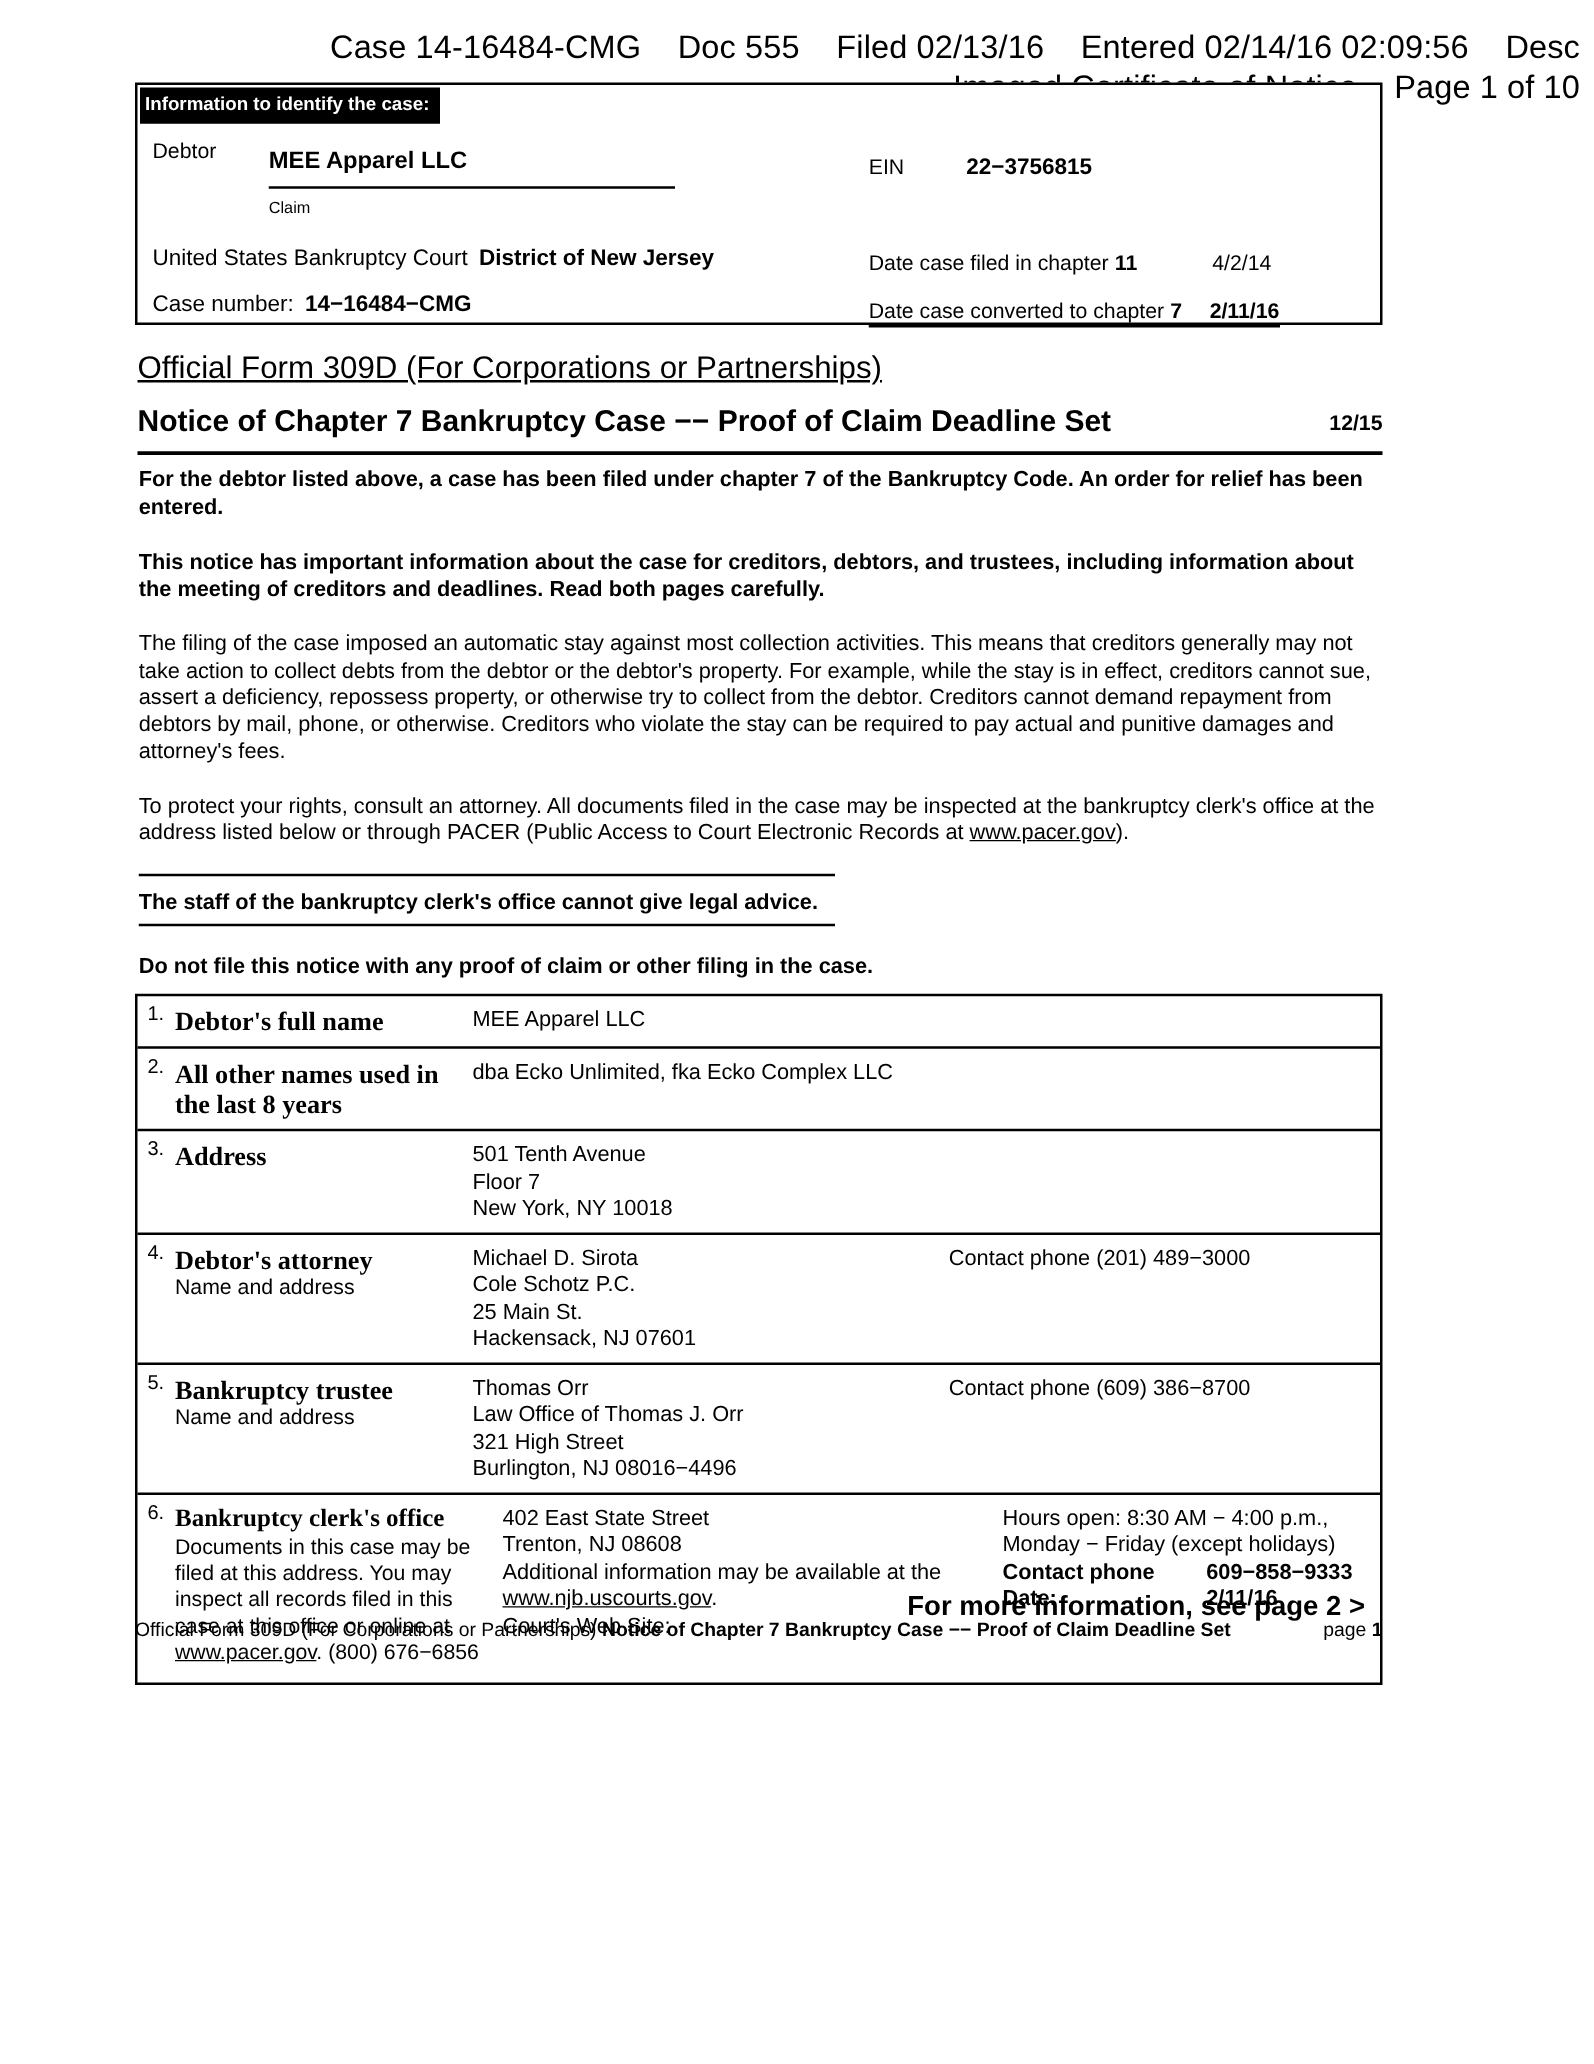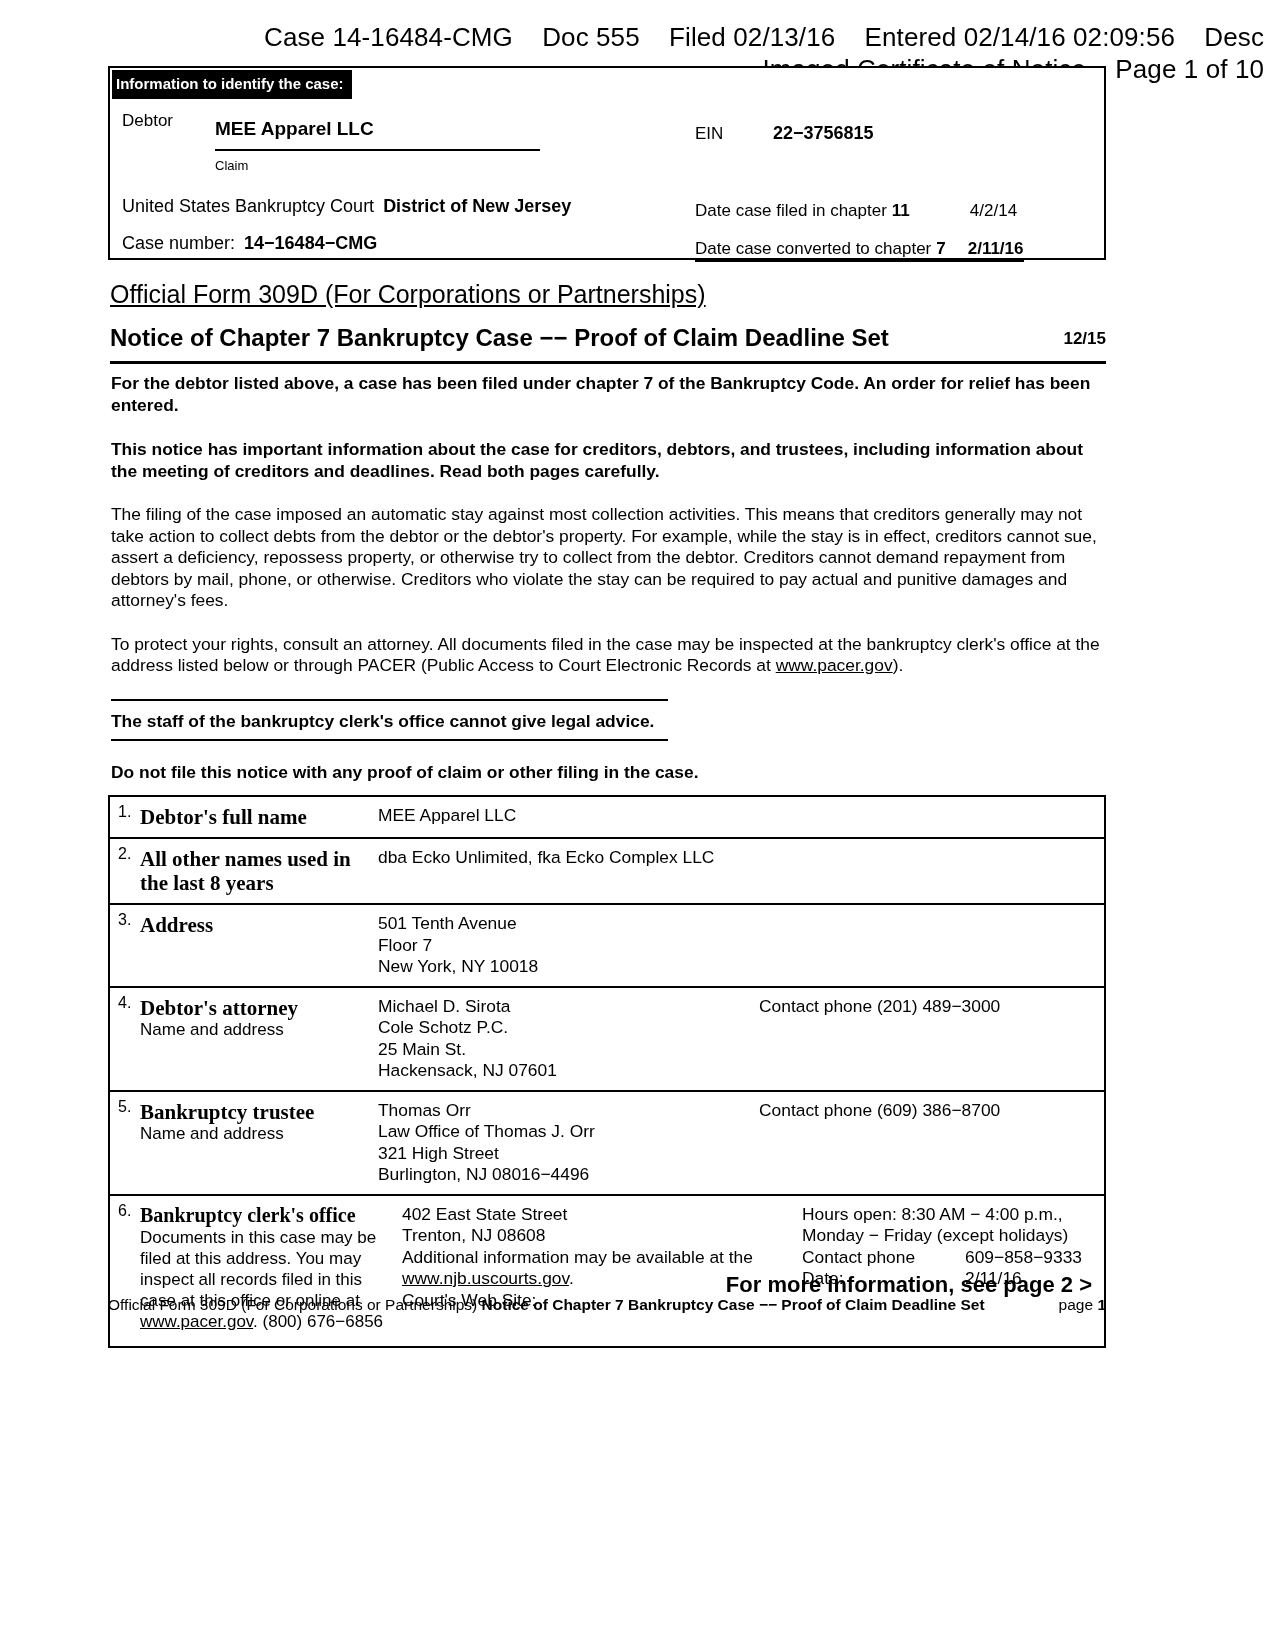--- a/index.html
+++ b/index.html
@@ -277,20 +277,21 @@
   .row-6 { min-height: 150px; }
 
   .row-6 .cell-label { width: 262px; flex: 0 0 262px; }
   .row-6 .cell-value { width: 400px; flex: 0 0 400px; }
   .row-6 .cell-right { width: 300px; flex: 0 0 300px; }
   .row-6 .label-main { font-size: 20px; line-height: 23px; }
   .row-6 .label-sub { font-size: 17px; line-height: 21px; }
 
   .kv {
     display: flex;
+    font-weight: bold;
   }
   .kv .k { flex: 0 0 163px; }
   .kv .v { flex: 1 1 auto; }
 
   
   .more-info {
     position: absolute;
     left: 108px;
     top: 1272px;
     width: 998px;

